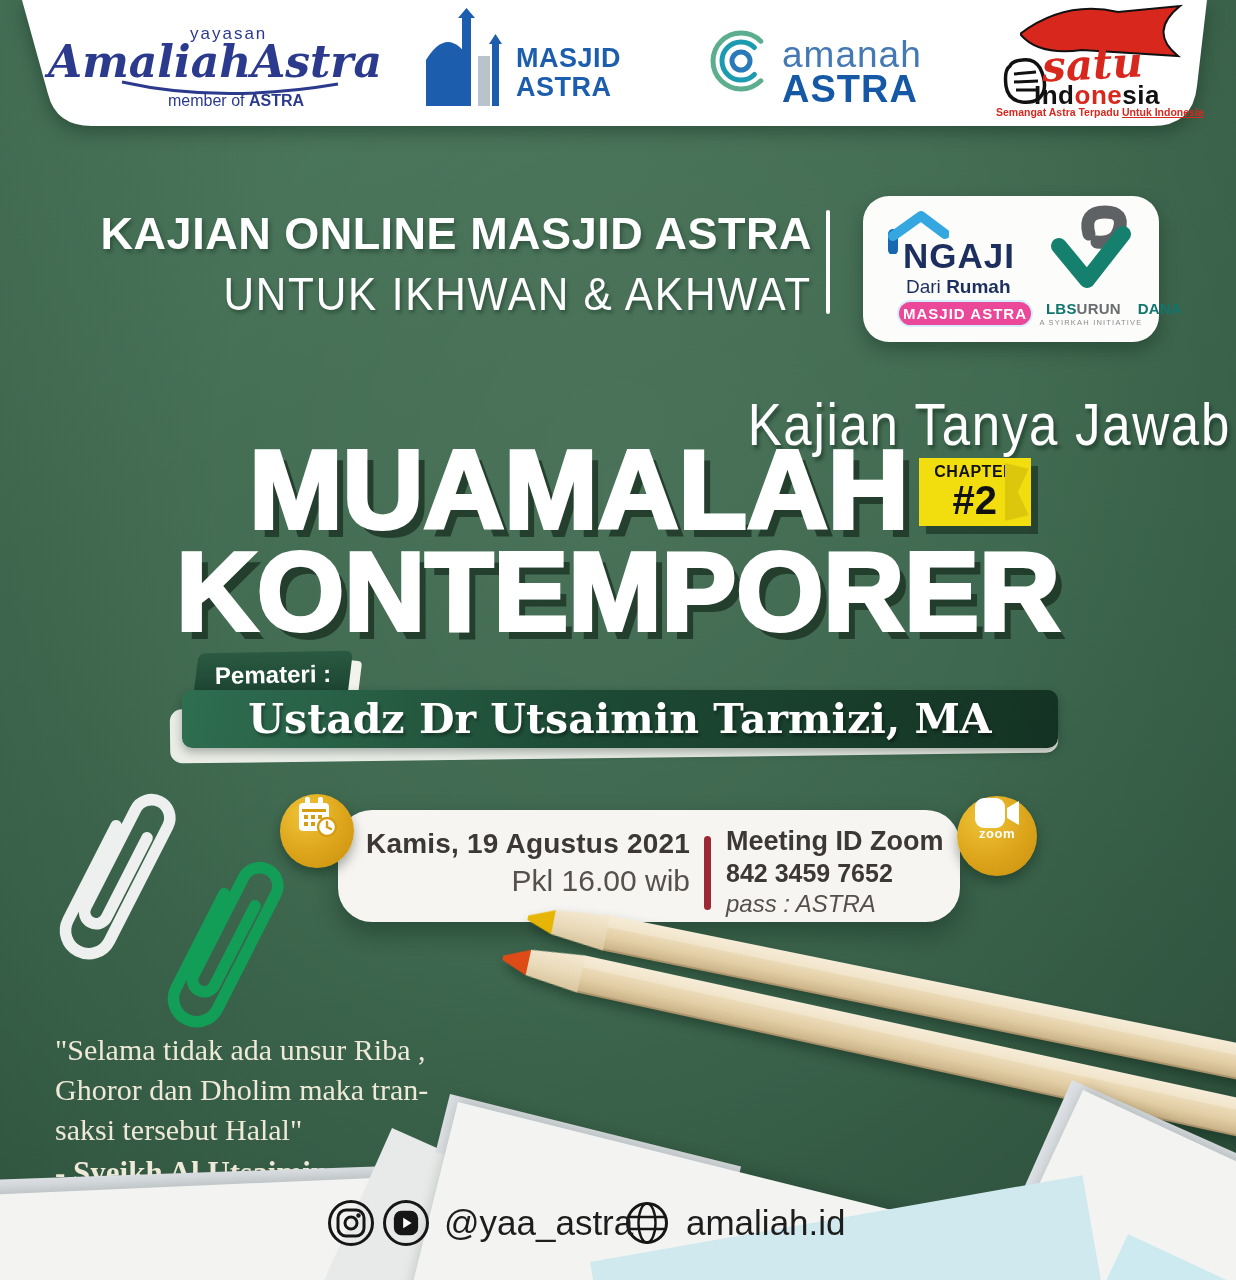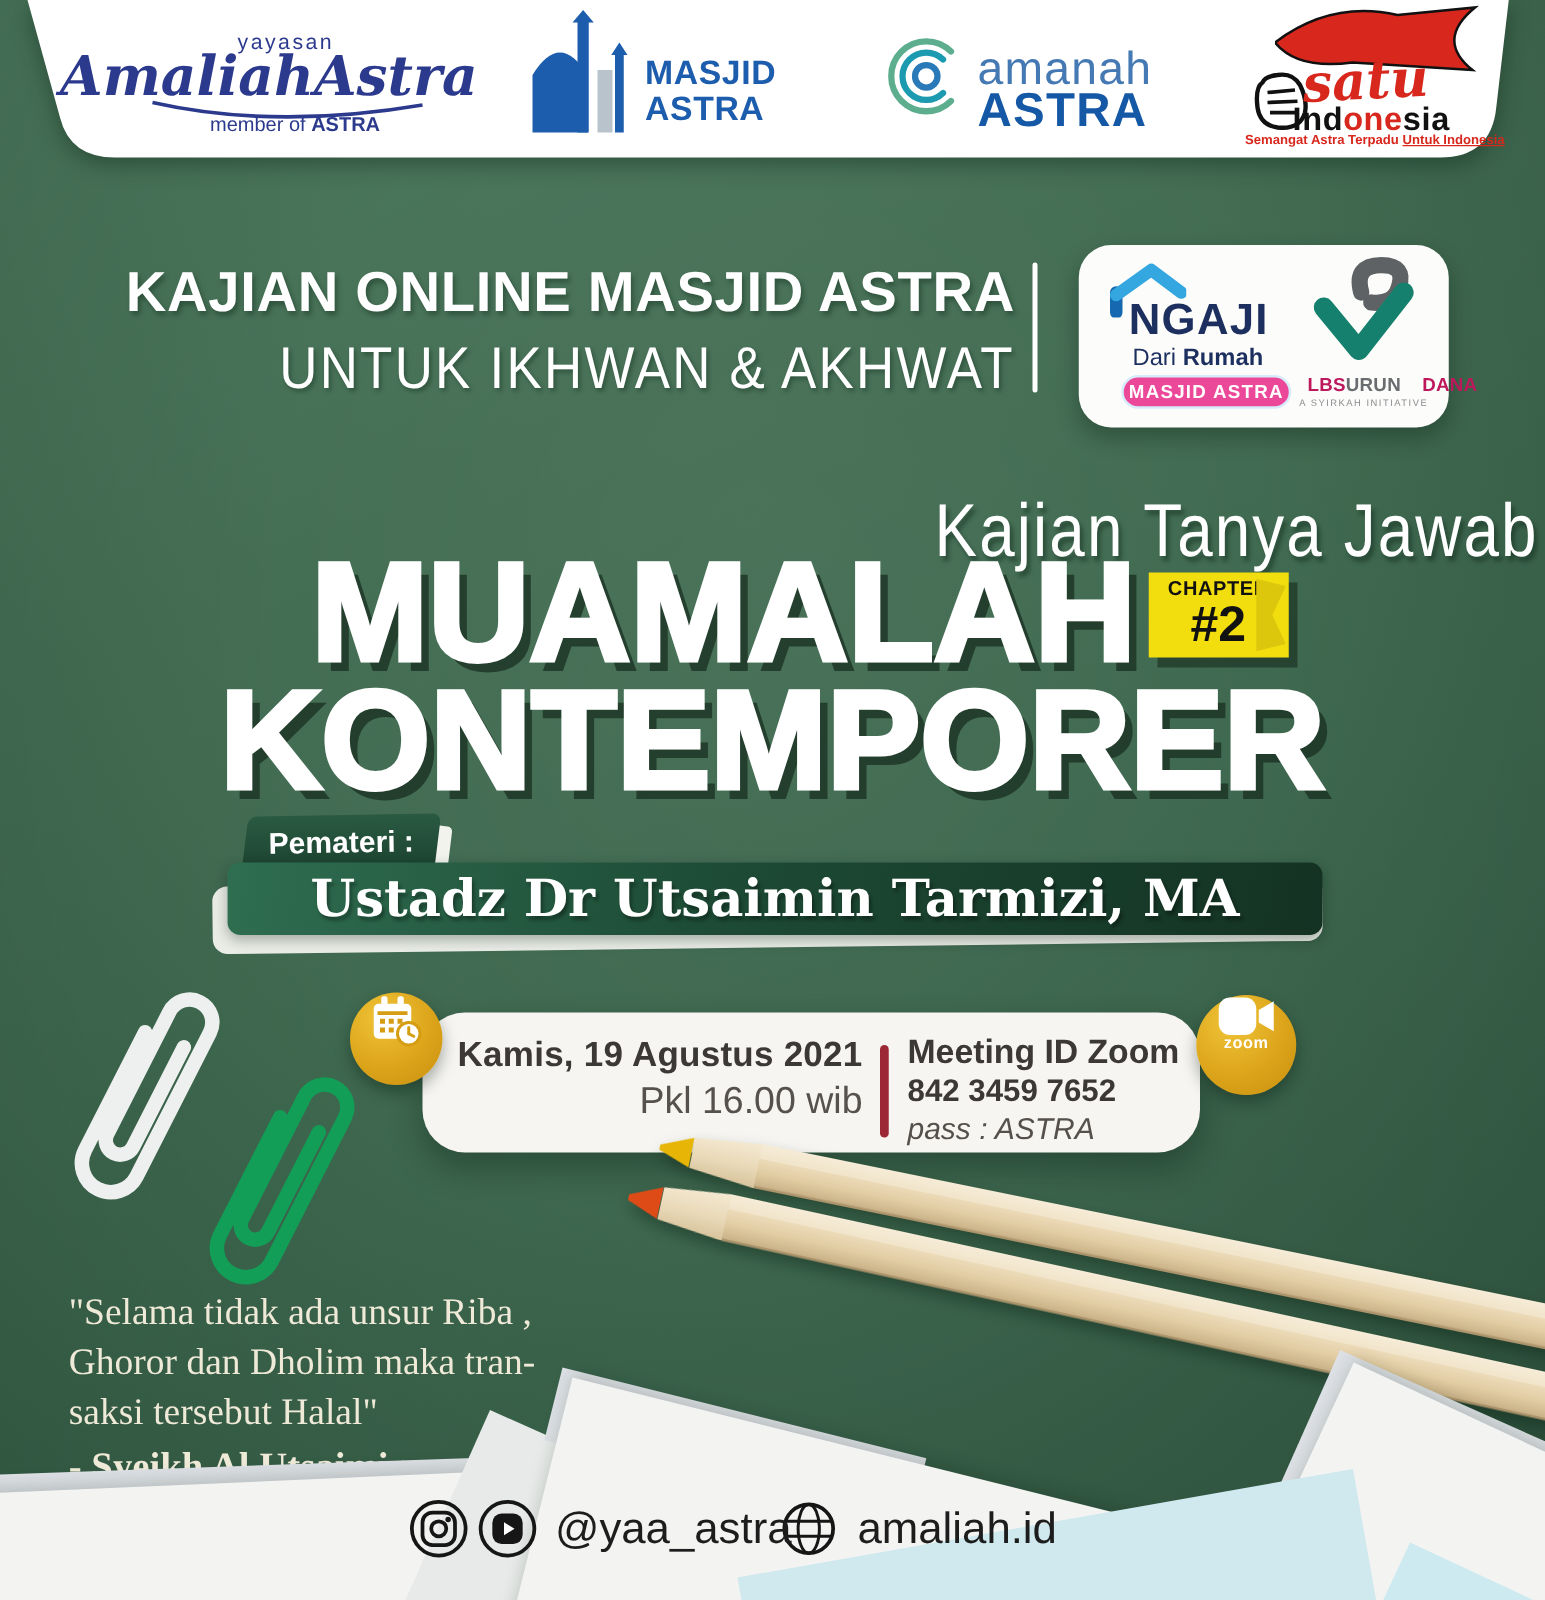--- a/index.html
+++ b/index.html
@@ -36,21 +36,21 @@
   .nbadge{left:863px;top:196px;width:296px;height:146px;background:#fcfcfa;border-radius:26px;z-index:10;
     box-shadow:0 8px 18px rgba(0,20,10,.3);}
   .nb{position:absolute;}
   .ngaji-title{left:40px;top:40px;font-size:35px;font-weight:900;color:#1c2f5f;letter-spacing:1px;}
   .ngaji-sub{left:43px;top:80px;font-size:19px;color:#1c2f5f;}
   .ngaji-sub b{font-weight:800;}
   .ngaji-pill{left:34px;top:104px;width:136px;height:27px;border-radius:14px;background:#ec4899;
     border:2px solid #d7ecfa;box-sizing:border-box;display:flex;align-items:center;justify-content:center;}
   .ngaji-pill span{font-size:15px;font-weight:800;color:#fff;letter-spacing:1px;}
   .lbs-text{left:166px;top:104px;width:124px;text-align:center;font-size:15px;font-weight:800;letter-spacing:.2px;}
-  .lbs-text .t{color:#be185d;padding-left:17px;} .lbs-text .g{color:#6a6d70;}
+  .lbs-text .t{color:#0f766e;padding-left:17px;} .lbs-text .g{color:#6a6d70;}
   .lbs-tag{left:166px;top:122px;width:124px;text-align:center;font-size:7.5px;color:#8a8d90;letter-spacing:1.2px;}
   
   .kicker{left:0;top:390px;width:100%;text-align:right;z-index:10;color:#fff;margin-left:38px;}
   .kicker span{display:inline-block;font-size:60px;font-weight:400;letter-spacing:2px;transform:scaleX(.85);
     text-shadow:3px 4px 4px rgba(0,25,12,.4);}
   .mega-row{left:0;top:442px;width:100%;display:flex;justify-content:center;align-items:flex-start;
     padding-left:44px;box-sizing:border-box;z-index:10;}
   .mega{font-size:112px;line-height:.85;font-weight:bold;color:#fff;letter-spacing:0;
     -webkit-text-stroke:4px #fff;text-shadow:8px 9px 0 rgba(24,44,30,.72);}
   .mega2{left:0;top:544px;width:100%;text-align:center;z-index:10;}

